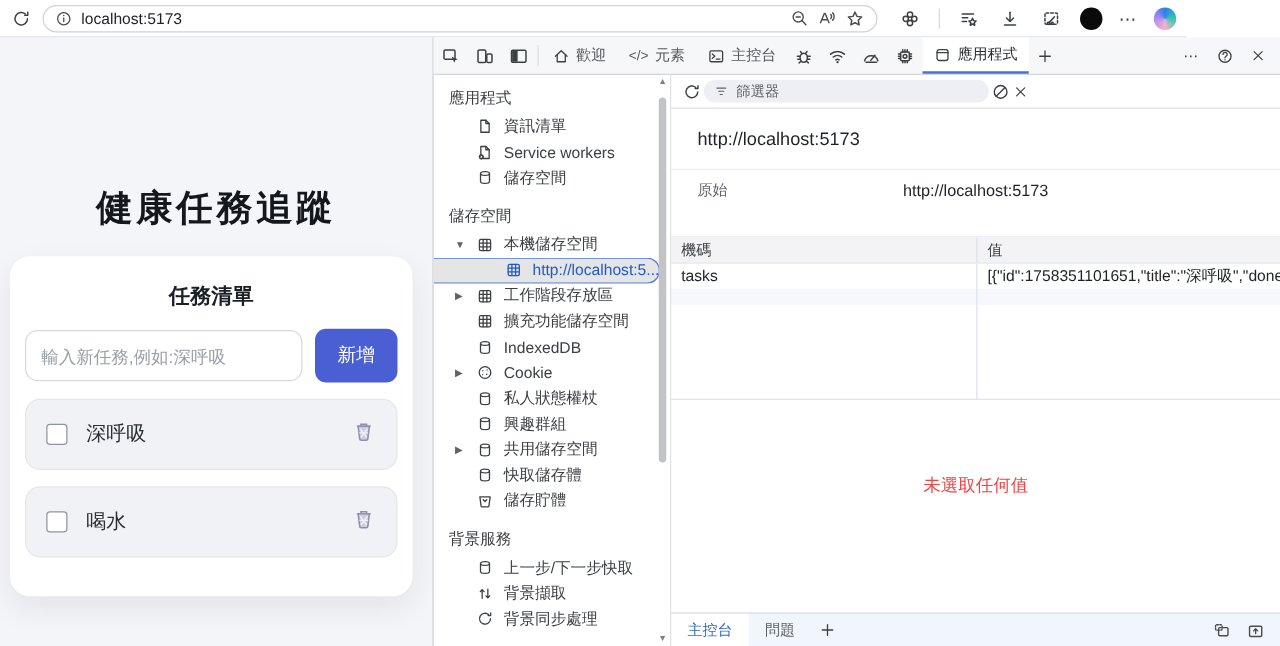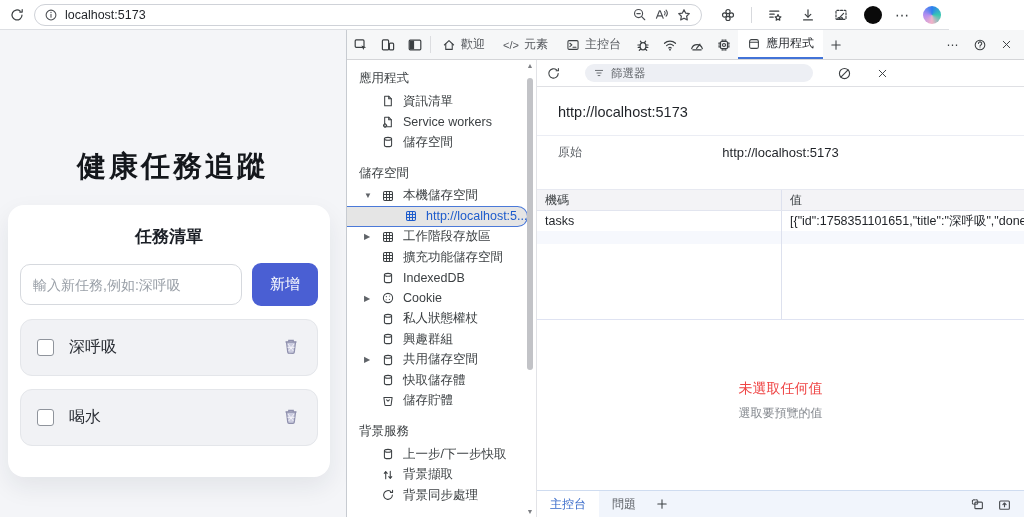--- a/index.html
+++ b/index.html
@@ -72,21 +72,21 @@
   .trow.selected{ margin-right:8px; background:#e5e5e5; border:1px solid #4b79d8; border-left:none;
     border-radius:0 11px 11px 0; color:#1d5bcc;justify-content:space-between; }
   .trow.selected .ticon{ color:#1d5bcc; }
   .tree-scrollbar{ position:absolute; top:2px; right:1px; bottom:2px; width:10px; }
   .sb-arrow{ position:absolute; left:0; width:10px; text-align:center; font-size:7px; color:#7d7f84; }
   .sb-thumb{ position:absolute; left:2px; top:16px; height:292px; width:6px; background:#c2c3c7; border-radius:3px; }
 
   
   .dt-right{ flex:1; display:flex; flex-direction:column; min-width:0; }
   .dt-toolbar{ height:27px; flex:0 0 27px; border-bottom:1px solid #dfe0e4; display:flex; align-items:center;
-    padding:0 9px; gap:24px; color:#3c4043; }
+    padding:0 9px; gap:2px; color:#3c4043; }
   .filter-pill{ width:228px; height:18px; background:#edeff4; border-radius:9px; display:flex; align-items:center;
     gap:6px; padding:0 8px; font-size:11.5px; color:#5f6368; }
   .dt-content{ flex:1; min-height:0; display:flex; flex-direction:column; font-size:13px; }
   .origin-title{ padding:17px 0 15px 21px; font-size:14.5px; color:#1f2227; }
   .origin-row{ height:34px; border-top:1px solid #ebedf4; display:flex; align-items:center; position:relative; }
   .origin-label{ position:absolute; left:21px; font-size:12px; color:#5f6368; }
   .origin-value{ flex:1; text-align:center; font-size:13px; color:#1f2227; }
   .stable{ border-top:1px solid #e7e9f1;margin-top:20px; }
   .thead{ display:flex; height:21px; background:#f3f3f6; border-bottom:1px solid #e2e5ef;
     font-size:12px; color:#3c4043; }
@@ -604,21 +604,20 @@
             <span class="cell-k"></span>
               <span class="cell-v"></span>
           </div>
           <div class="trest">
             <span class="cell-k"></span>
               <span class="cell-v"></span>
           </div>
         </div>
         <div class="preview">
           <div class="pv-title">未選取任何值</div>
-          <div class="pv-sub">選取要預覽的值</div>
         </div>
       </div>
 
       <div class="dt-drawer">
         <span class="drawer-tab active">主控台</span>
         <span class="drawer-tab">問題</span>
         <span class="drawer-plus">
             <svg class="ic" width="14" height="14" viewBox="0 0 16 16">
               <use href="#i-plus"></use>
             </svg>

